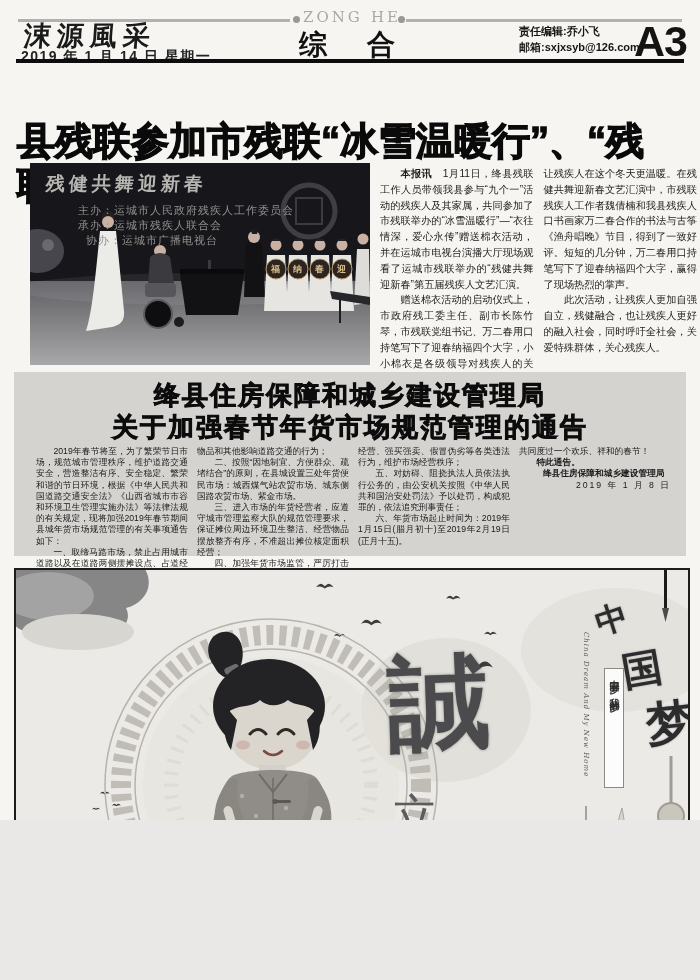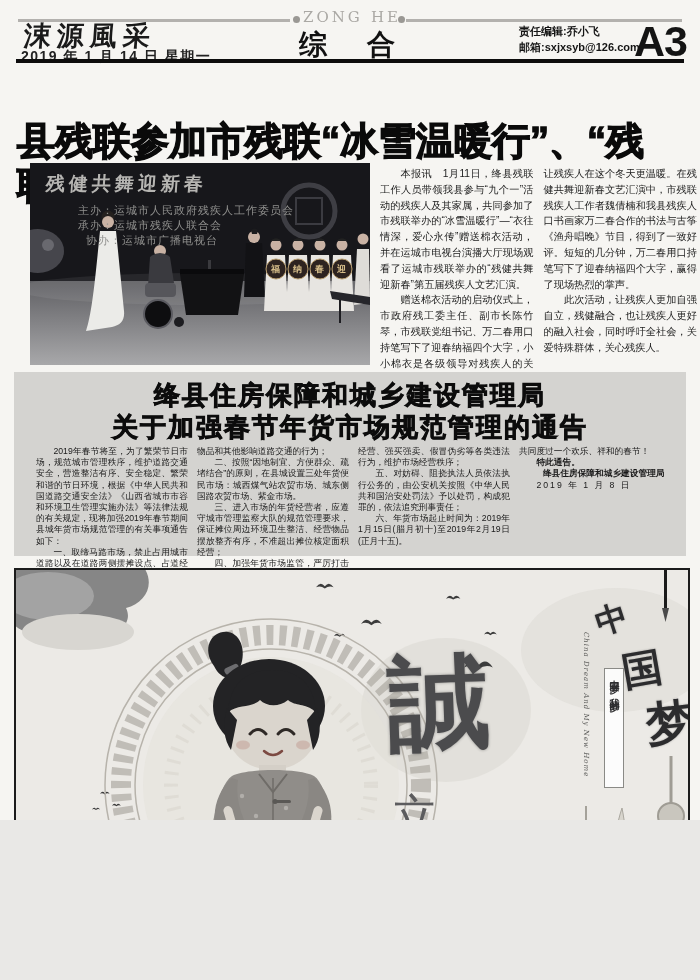--- a/index.html
+++ b/index.html
@@ -35,34 +35,34 @@
                 color:#b6b5b2;font-family:"DejaVu Serif",serif;transform:skewX(-4deg);}
   .org-line{color:#90908e;font-size:11px;letter-spacing:1px;}
   .org1{left:48px;top:40px;} .org2{left:48px;top:55px;} .org3{left:56px;top:70px;}
   .board-char{font-size:9px;color:#d9c08c;font-weight:700;}
 
   
   .article{left:380px;top:166px;width:317px;height:202px;display:flex;gap:10px;}
   .article .col{width:154px;font-size:10.2px;line-height:15.8px;text-align:justify;color:#1c1c1c;}
   .article p{margin:0;text-indent:2em;}
   .article p.cont{text-indent:0;}
-  .lead{font-weight:400;}
+  .lead{font-weight:700;}
 
   
   .notice{left:14px;top:372px;width:672px;height:184px;background:#d4d3d0;}
   .notice-title{width:100%;text-align:center;font-weight:900;color:#0c0c0c;
                 -webkit-text-stroke:0.8px #0c0c0c;letter-spacing:2px;}
   .nt1{top:6px;font-size:26px;} .nt2{top:38px;font-size:26px;}
   .notice-body{left:22px;top:74px;width:635px;display:flex;gap:9px;}
   .notice-body .ncol{width:152px;font-size:8.7px;line-height:11.2px;text-align:justify;color:#1a1a1a;}
   .notice-body p{margin:0;text-indent:2em;}
   .notice-body p.cont{text-indent:0;}
   .bold{font-weight:700;}
   .sig{margin-top:26px;text-align:center;font-weight:700;text-indent:0;}
-  .sig-date{margin-top:16px;text-align:left;letter-spacing:2px;text-indent:0;}
+  .sig-date{margin-top:16px;text-align:right;letter-spacing:2px;text-indent:0;}
 
   
   .poster{left:14px;top:568px;width:672px;height:398px;background:#eceae6;
           border:2px solid #1c1c1c;overflow:hidden;}
   .poster svg{position:absolute;left:0;top:0;}
   .calli{font-family:"DejaVu Serif",serif;color:#4b4b4d;}
   .cheng{left:372px;top:66px;font-size:102px;font-weight:700;transform:rotate(-2deg);
          text-shadow:0 0 3px rgba(40,40,40,.45);}
   .li{left:376px;top:216px;font-size:46px;color:#5c5c5e;}
   .shen{left:384px;top:288px;font-size:46px;color:#5c5c5e;}

